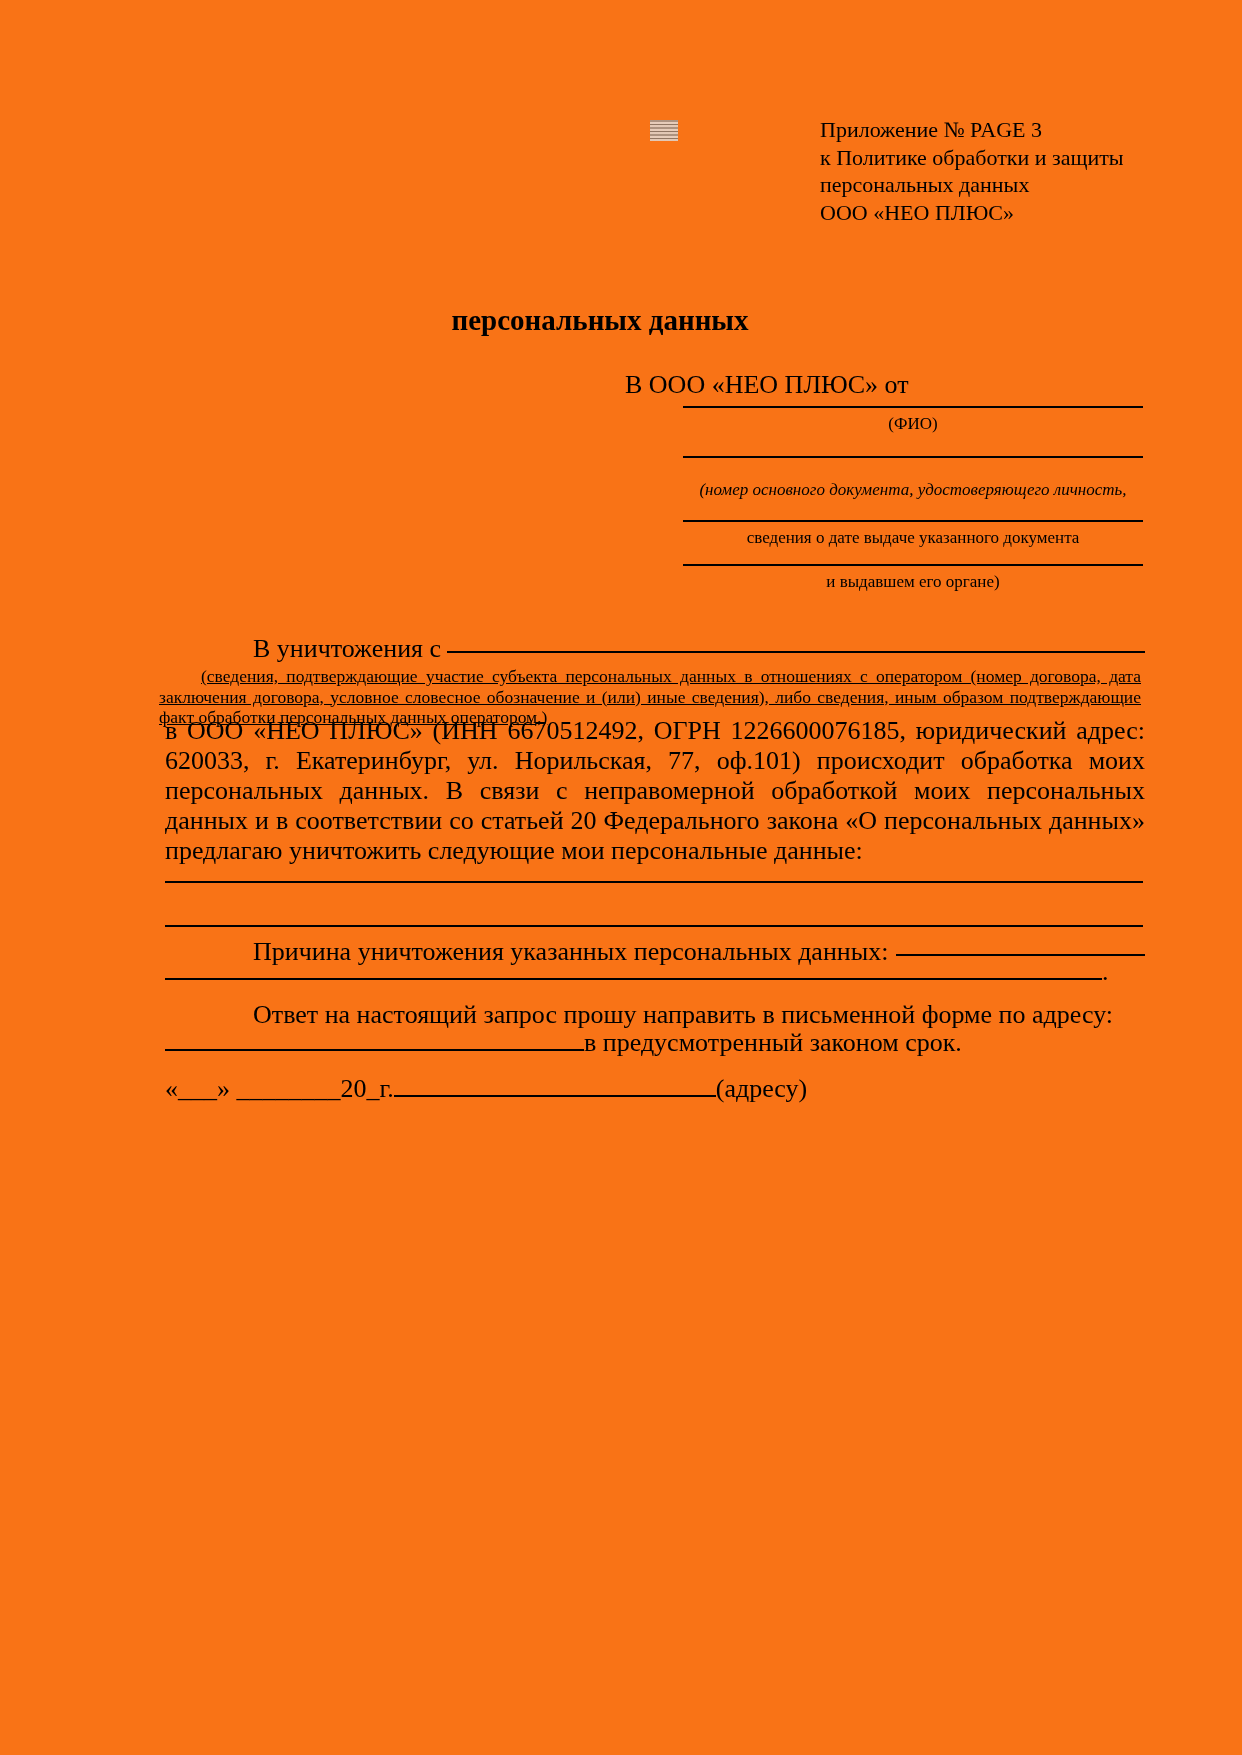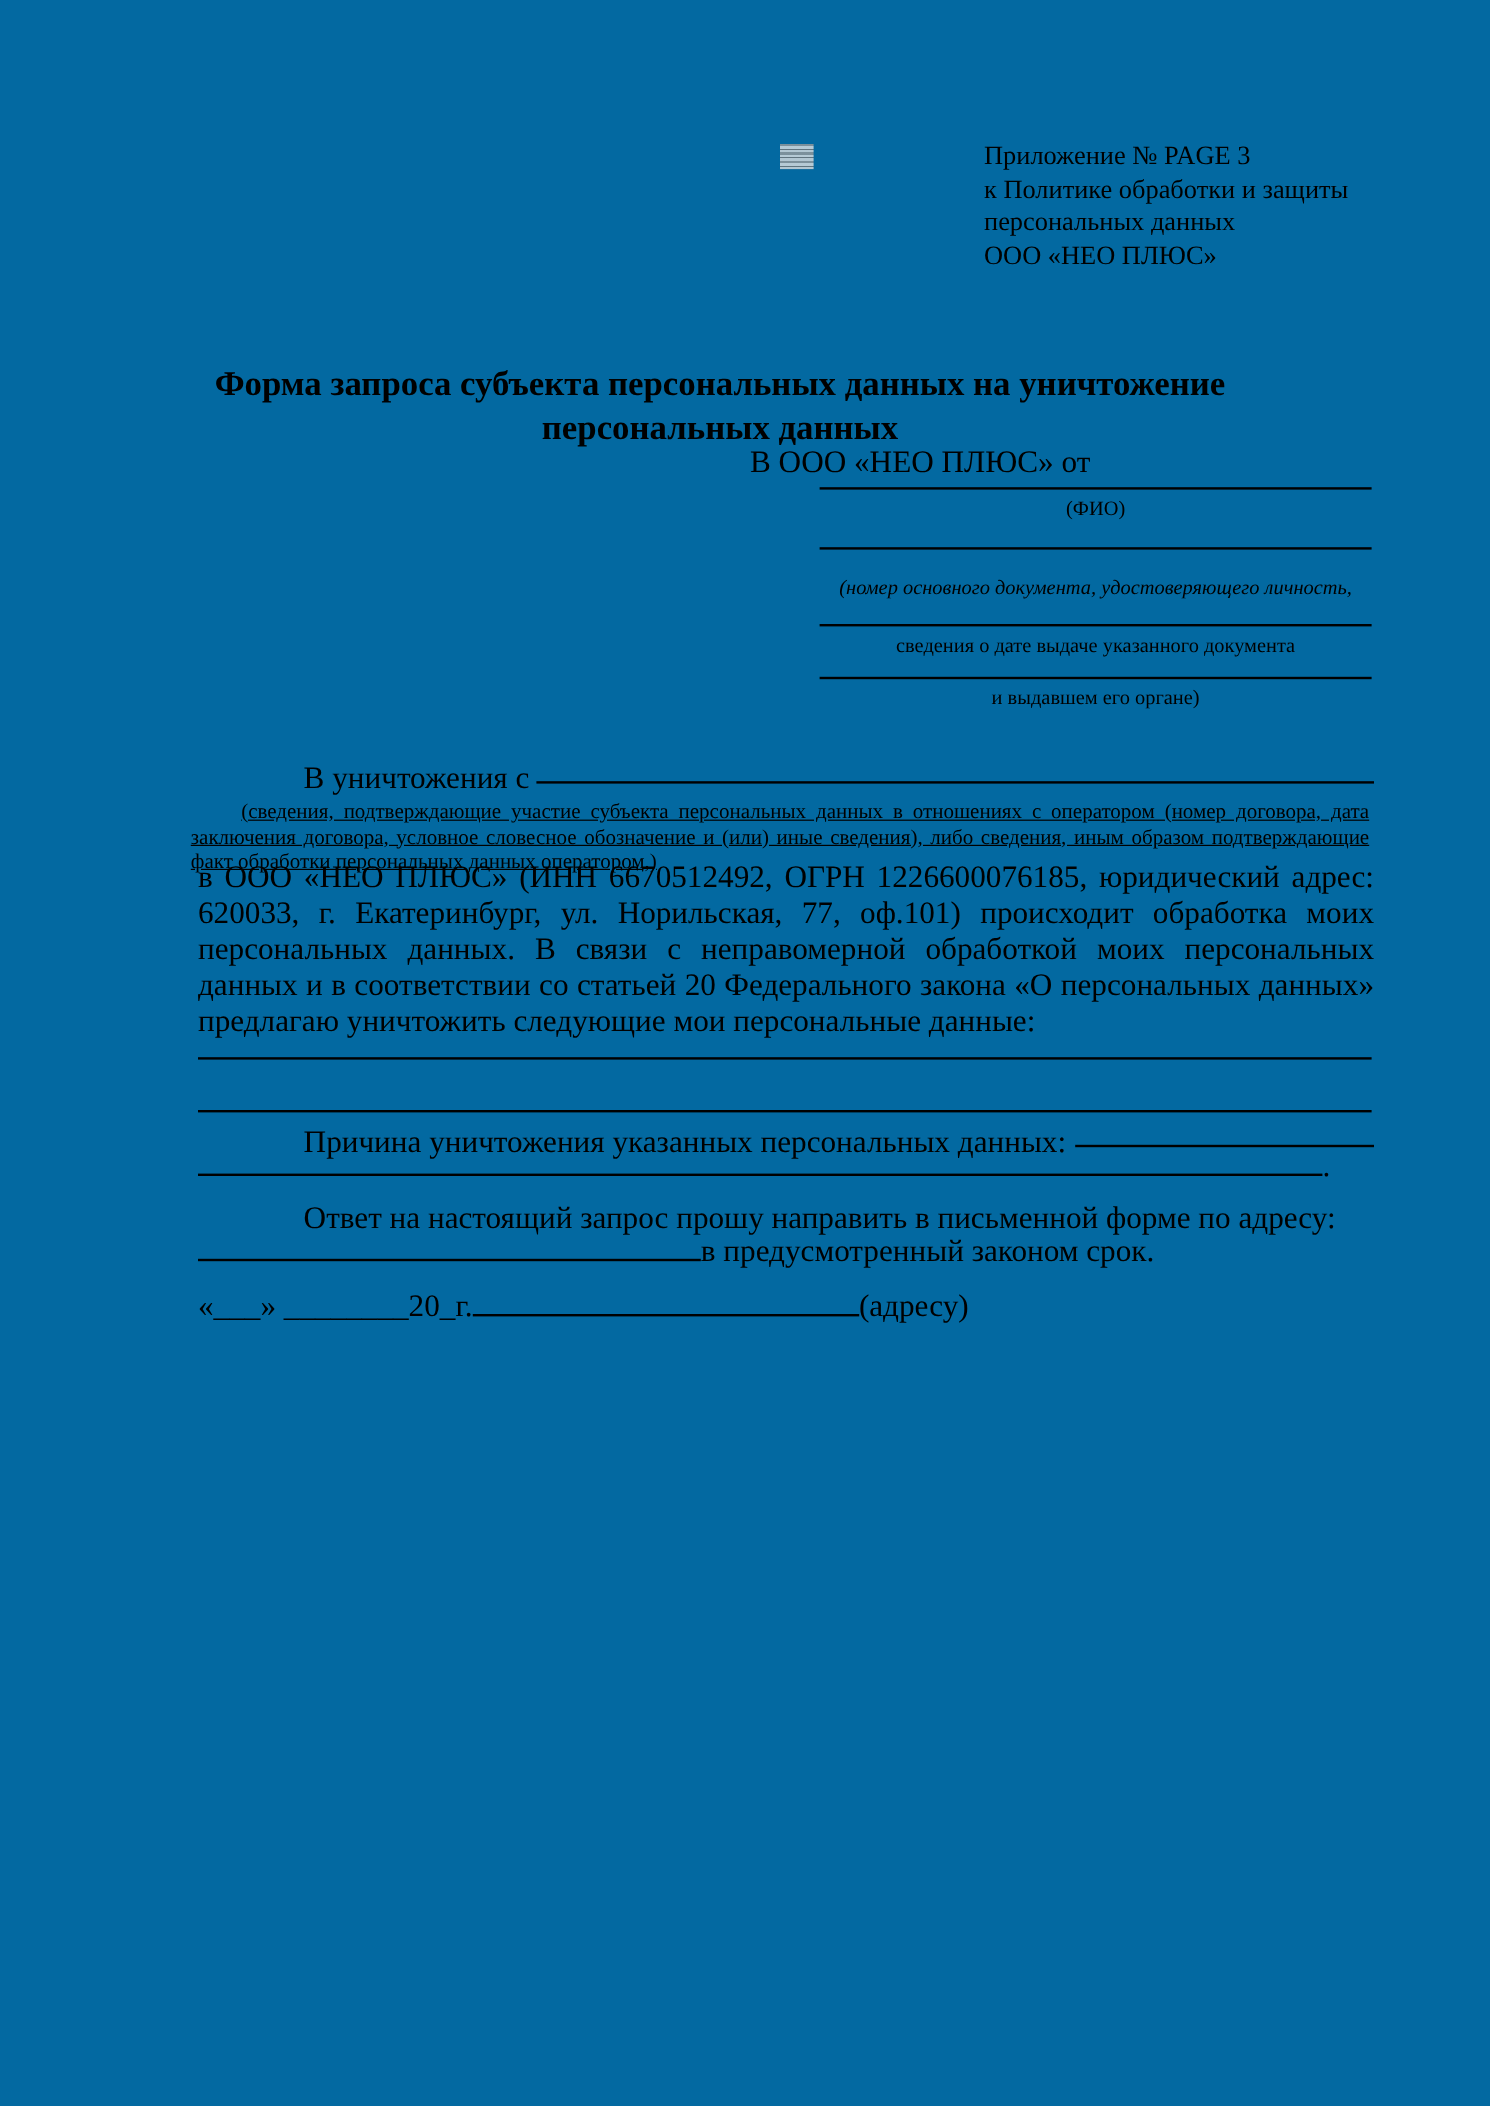--- a/index.html
+++ b/index.html
@@ -1,20 +1,20 @@
 <!DOCTYPE html>
 <html lang="ru"><head>
 <meta charset="utf-8">
 <style>
   html,body { margin:0; padding:0; background:#888; }
   .page {
     position:relative;
     width:1242px; height:1755px;
     margin:0 auto;
-    background:#0369a1;
+    background:#f97316;
     color:#000;
     font-family:"Liberation Serif","DejaVu Serif",serif;
     overflow:hidden;
   }
   
   .hdr {
     position:absolute; left:820px; top:116px; width:330px;
     font-size:22px; line-height:27.5px; text-align:left;
   }
   .artifact {
@@ -78,21 +78,20 @@
   <div class="artifact"></div>
 
   <div class="hdr">
     <div>Приложение №  PAGE 3</div>
     <div>к Политике обработки и защиты</div>
     <div>персональных данных</div>
     <div>ООО «НЕО ПЛЮС»</div>
   </div>
 
   <div class="title">
-    <div>Форма запроса субъекта персональных данных на уничтожение</div>
     <div>персональных данных</div>
   </div>
 
   <div class="to-line">В ООО «НЕО ПЛЮС» от</div>
 
   <div class="fline" style="top:406px;"></div>
   <div class="fcap" style="top:414px;">(ФИО)</div>
 
   <div class="fline" style="top:456px;"></div>
   <div class="fcap" style="top:480px;font-style:italic;">(номер основного документа, удостоверяющего личность,</div>

